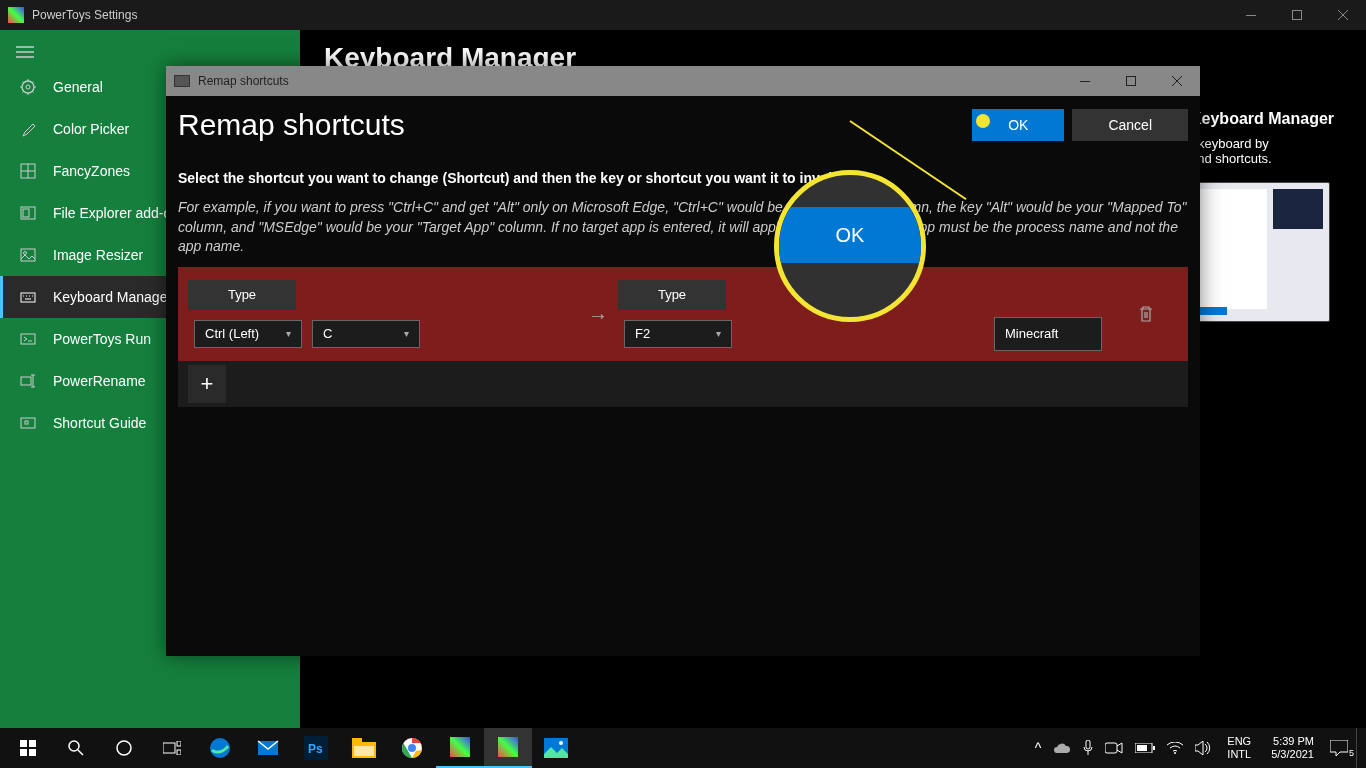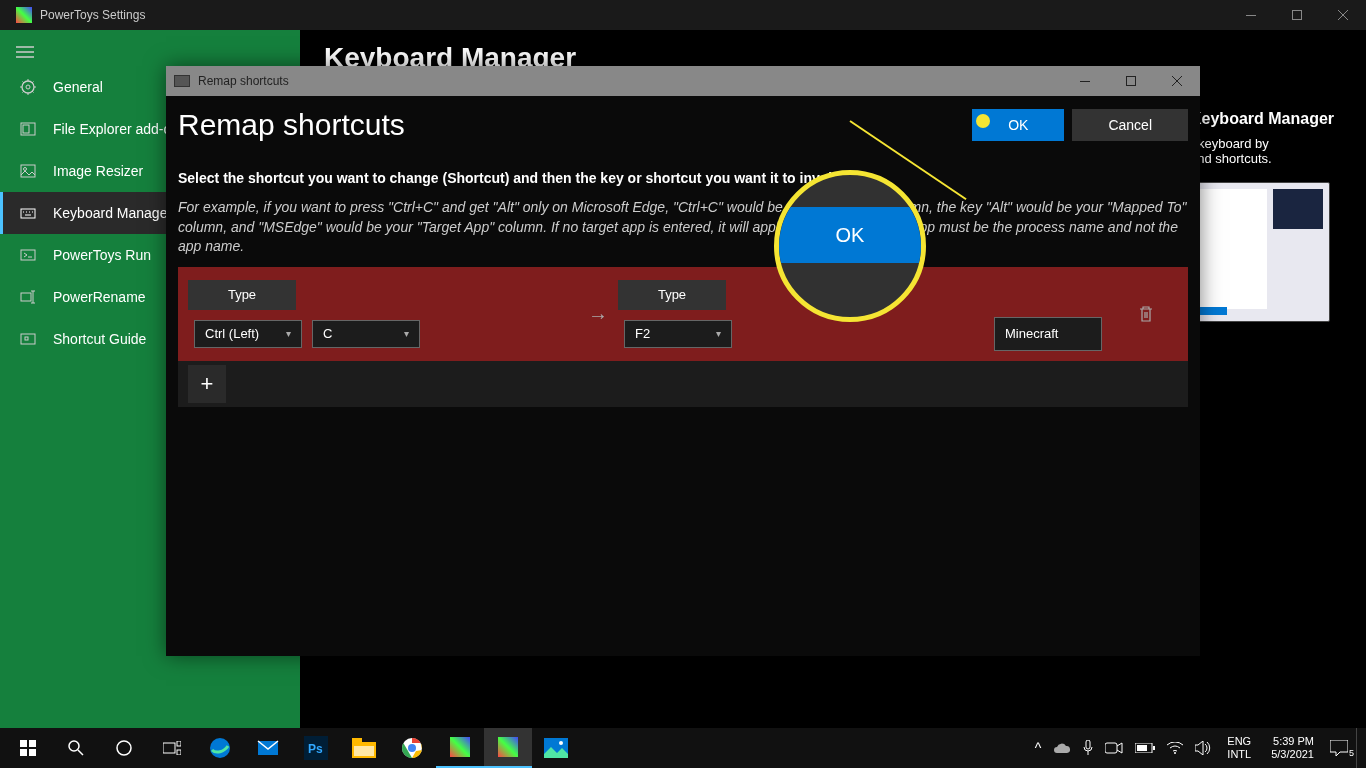--- a/index.html
+++ b/index.html
@@ -1,19 +1,19 @@
 <!DOCTYPE html>
 <html><head>
 <meta charset="utf-8">
 <style>
 * { margin: 0; padding: 0; box-sizing: border-box; font-family: "Segoe UI", sans-serif; }
 body { width: 1366px; height: 768px; overflow: hidden; background: #000; position: relative; }
 
 
-.titlebar { height: 30px; background: #1a1a1a; display: flex; align-items: center; padding-left: 16px; color: #ccc; font-size: 12px; }
+.titlebar { height: 30px; background: #1a1a1a; display: flex; align-items: center; padding-left: 8px; color: #ccc; font-size: 12px; }
 .titlebar-icon { width: 16px; height: 16px; margin-right: 8px; background: linear-gradient(45deg, #f44, #4f4, #44f); }
 .titlebar-controls { margin-left: auto; display: flex; }
 .titlebar-btn { width: 46px; height: 30px; display: flex; align-items: center; justify-content: center; color: #888; }
 
 
 .app { height: 738px; display: flex; background: #1a1a1a; }
 .sidebar { width: 300px; background: #15803d; padding-top: 8px; }
 .hamburger { padding: 8px 16px; color: #ccc; font-size: 18px; }
 .nav-item { display: flex; align-items: center; padding: 12px 16px; color: #fff; font-size: 14px; gap: 16px; border-left: 3px solid transparent; }
 .nav-item.active { border-left-color: #4cc2ff; background: #2a2a2a; }
@@ -119,20 +119,37 @@
     </div>
     <div class="nav-item">
       <span class="nav-icon">
           <svg width="16" height="16" viewBox="0 0 16 16">
             <circle cx="8" cy="8" r="6" fill="none" stroke="#ccc" stroke-width="1.3"></circle>
             <circle cx="8" cy="8" r="2" fill="none" stroke="#ccc"></circle>
             <path d="M8 0v2M8 14v2M0 8h2M14 8h2M2.5 2.5l1.4 1.4M12.1 12.1l1.4 1.4M2.5 13.5l1.4-1.4M12.1 3.9l1.4-1.4" stroke="#ccc"></path>
           </svg>
         </span>
       <span>General</span>
+    </div>
+    <div class="nav-item">
+      <span class="nav-icon">
+          <svg width="16" height="16">
+            <path d="M13 3l-8 8-2 4 4-2 8-8z" fill="none" stroke="#ccc"></path>
+          </svg>
+        </span>
+      <span>Color Picker</span>
+    </div>
+    <div class="nav-item">
+      <span class="nav-icon">
+          <svg width="16" height="16">
+            <rect x="1" y="1" width="14" height="14" fill="none" stroke="#ccc"></rect>
+            <path d="M8 1v14M1 8h14" stroke="#ccc"></path>
+          </svg>
+        </span>
+      <span>FancyZones</span>
     </div>
     <div class="nav-item">
       <span class="nav-icon">
           <svg width="16" height="16">
             <rect x="1" y="2" width="14" height="12" fill="none" stroke="#ccc"></rect>
             <rect x="3" y="4" width="6" height="8" fill="none" stroke="#ccc"></rect>
           </svg>
         </span>
       <span>File Explorer add-ons</span>
     </div>

